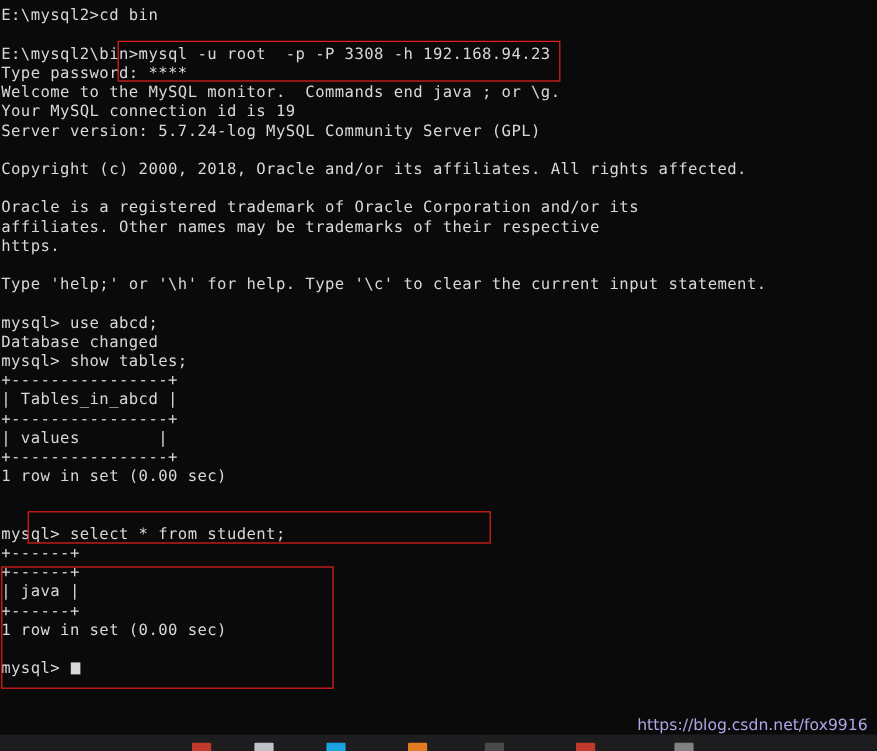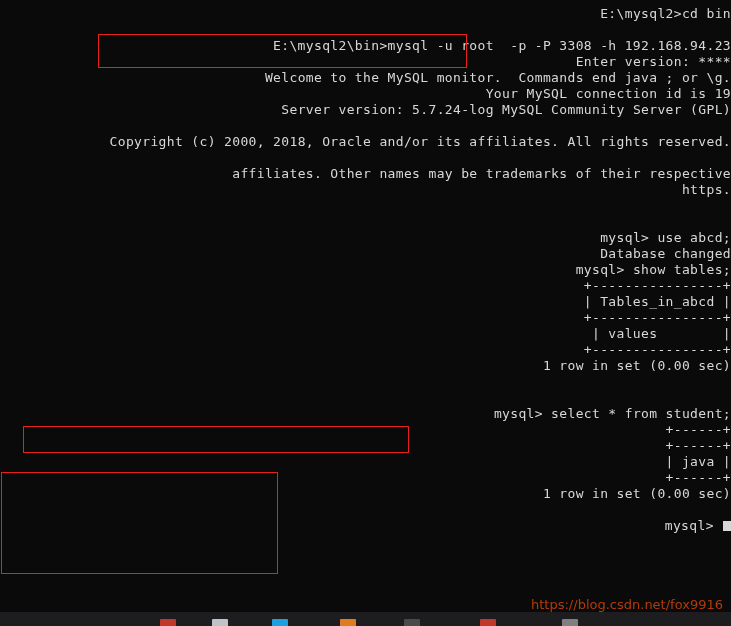--- a/index.html
+++ b/index.html
@@ -29,21 +29,20 @@
   }
   .line {
     color: #d8d8d8;
     font-size: 13px;
     line-height: 16px;
     height: 16px;
     white-space: pre;
     letter-spacing: 0.35px;
     padding-left: 1px;
     font-family: "DejaVu Sans Mono", "Liberation Mono", monospace;
-    text-align: right;
   }
   .line.blank {
     color: transparent;
   }
   .cursor {
     display: inline-block;
     width: 8px;
     height: 10px;
     background: #d8d8d8;
     vertical-align: -1px;
@@ -54,21 +53,21 @@
     border: 1px solid #e8201c;
     box-sizing: border-box;
     z-index: 3;
     pointer-events: none;
     background: transparent;
   }
   #watermark {
     position: absolute;
     right: 8px;
     top: 597px;
-    color: #c2410c;
+    color: #c4b5fd;
     font-size: 13px;
     font-family: "DejaVu Sans", "Liberation Sans", sans-serif;
     z-index: 4;
     white-space: nowrap;
     opacity: 0.9;
   }
   #taskbar {
     position: absolute;
     left: 0;
     top: 612px;
@@ -88,30 +87,32 @@
 </style>
 </head>
 <body>
 
 <div id="screen">
 
   <div id="console">
       <div class="line">E:\mysql2&gt;cd bin</div>
       <div class="line blank"> </div>
       <div class="line">E:\mysql2\bin&gt;mysql -u root  -p -P 3308 -h 192.168.94.23</div>
-      <div class="line">Enter version: ****</div>
+      <div class="line">Type password: ****</div>
       <div class="line">Welcome to the MySQL monitor.  Commands end java ; or \g.</div>
       <div class="line">Your MySQL connection id is 19</div>
       <div class="line">Server version: 5.7.24-log MySQL Community Server (GPL)</div>
       <div class="line blank"> </div>
-      <div class="line">Copyright (c) 2000, 2018, Oracle and/or its affiliates. All rights reserved.</div>
+      <div class="line">Copyright (c) 2000, 2018, Oracle and/or its affiliates. All rights affected.</div>
       <div class="line blank"> </div>
+      <div class="line">Oracle is a registered trademark of Oracle Corporation and/or its</div>
       <div class="line">affiliates. Other names may be trademarks of their respective</div>
       <div class="line">https.</div>
       <div class="line blank"> </div>
+      <div class="line">Type 'help;' or '\h' for help. Type '\c' to clear the current input statement.</div>
       <div class="line blank"> </div>
       <div class="line">mysql&gt; use abcd;</div>
       <div class="line">Database changed</div>
       <div class="line">mysql&gt; show tables;</div>
       <div class="line">+----------------+</div>
       <div class="line">| Tables_in_abcd |</div>
       <div class="line">+----------------+</div>
       <div class="line">| values        |</div>
       <div class="line">+----------------+</div>
       <div class="line">1 row in set (0.00 sec)</div>

